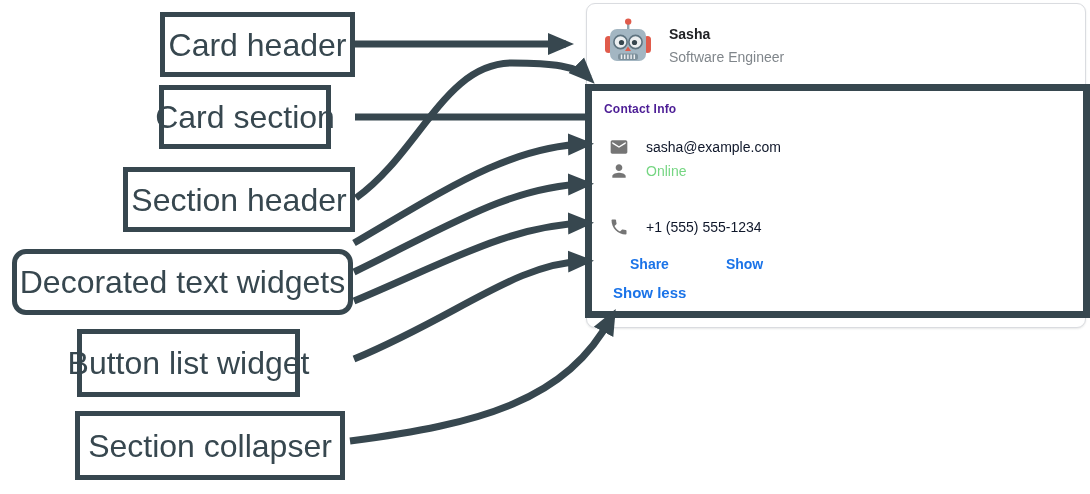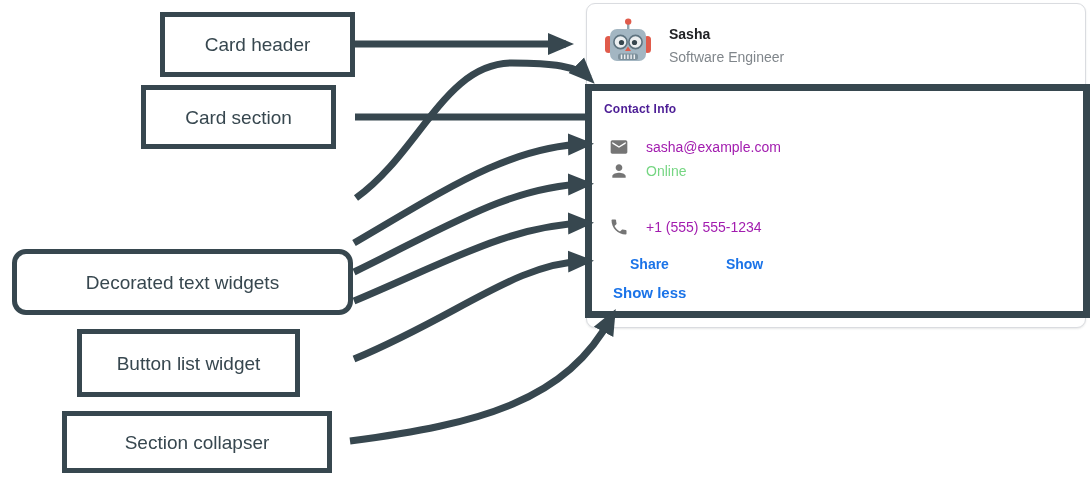--- a/index.html
+++ b/index.html
@@ -10,21 +10,21 @@
   body{font-family:"Liberation Sans",sans-serif;background:#ffffff;}
   .stage{position:relative;width:1090px;height:494px;background:#ffffff;overflow:hidden;}
 
   
   .ann-box{
     position:absolute;
     border:5px solid var(--ann);
     background:#ffffff;
     color:var(--ann);
     display:flex;align-items:center;justify-content:center;
-    font-size:19px;
+    font-size:32px;
     line-height:1;
     white-space:nowrap;
     z-index:6;
   }
 
   
   .arrows{position:absolute;left:0;top:0;z-index:5;pointer-events:none;}
   .arrows path{fill:none;stroke:var(--ann);stroke-width:7;}
   .arrows .mk{fill:var(--ann);}
 
@@ -39,44 +39,47 @@
     position:absolute;left:585px;top:84px;width:505px;height:234px;
     border:7px solid var(--ann);
     z-index:3;pointer-events:none;
   }
   .avatar{position:absolute;left:17px;top:13px;width:48px;height:48px;}
   .hdr-name{position:absolute;left:82px;top:22px;font-size:14px;font-weight:700;color:#202124;}
   .hdr-sub{position:absolute;left:82px;top:45px;font-size:14px;color:#80868b;}
   .sec-header{position:absolute;left:17px;top:98px;font-size:12px;font-weight:700;color:#4c1d95;letter-spacing:.2px;}
   .dt-row{position:absolute;left:22px;display:flex;align-items:center;gap:17px;}
   .dt-row .wicon{width:20px;height:20px;flex:none;display:block;}
-  .dt-text{font-size:14px;color:#a21caf;}
+  .dt-text{font-size:14px;color:#0f172a;}
   .dt-text.green{color:#76d683;}
   .btn-row{position:absolute;left:22px;top:252px;display:flex;gap:36px;}
   .tbtn{font-size:14px;font-weight:700;color:var(--accent);cursor:pointer;background:none;border:none;font-family:inherit;margin-left:21px;}
   .collapser{position:absolute;left:26px;top:280px;font-size:15px;font-weight:700;color:var(--accent);cursor:pointer;background:none;border:none;font-family:inherit;}
 </style>
 </head>
 <body>
 
 <div class="stage">
 
   <div class="ann-box" style="left:160px;top:12px;width:195px;height:65px;">
     <span>Card header</span>
   </div>
-  <div class="ann-box" style="left:141px;top:85px;width:195px;height:64px;">
+  <div class="ann-box" style="left:159px;top:85px;width:172px;height:64px;">
     <span>Card section</span>
+  </div>
+  <div class="ann-box" style="left:123px;top:167px;width:232px;height:65px;">
+    <span>Section header</span>
   </div>
   <div class="ann-box" style="left:12px;top:249px;width:341px;height:66px;border-radius:14px;">
     <span>Decorated text widgets</span>
   </div>
   <div class="ann-box" style="left:77px;top:329px;width:223px;height:68px;">
     <span>Button list widget</span>
   </div>
-  <div class="ann-box" style="left:62px;top:411px;width:270px;height:62px;">
+  <div class="ann-box" style="left:75px;top:411px;width:270px;height:69px;">
     <span>Section collapser</span>
   </div>
 
   <div class="card">
 
     <svg class="avatar" viewBox="0 0 48 48">
       <rect x="1" y="19" width="7" height="17" rx="3.5" fill="#e05b4b"></rect>
       <rect x="40" y="19" width="7" height="17" rx="3.5" fill="#e05b4b"></rect>
       <rect x="23" y="5" width="2.4" height="9" fill="#90a4ae"></rect>
       <circle cx="24.2" cy="4.6" r="3.2" fill="#e05b4b"></circle>

